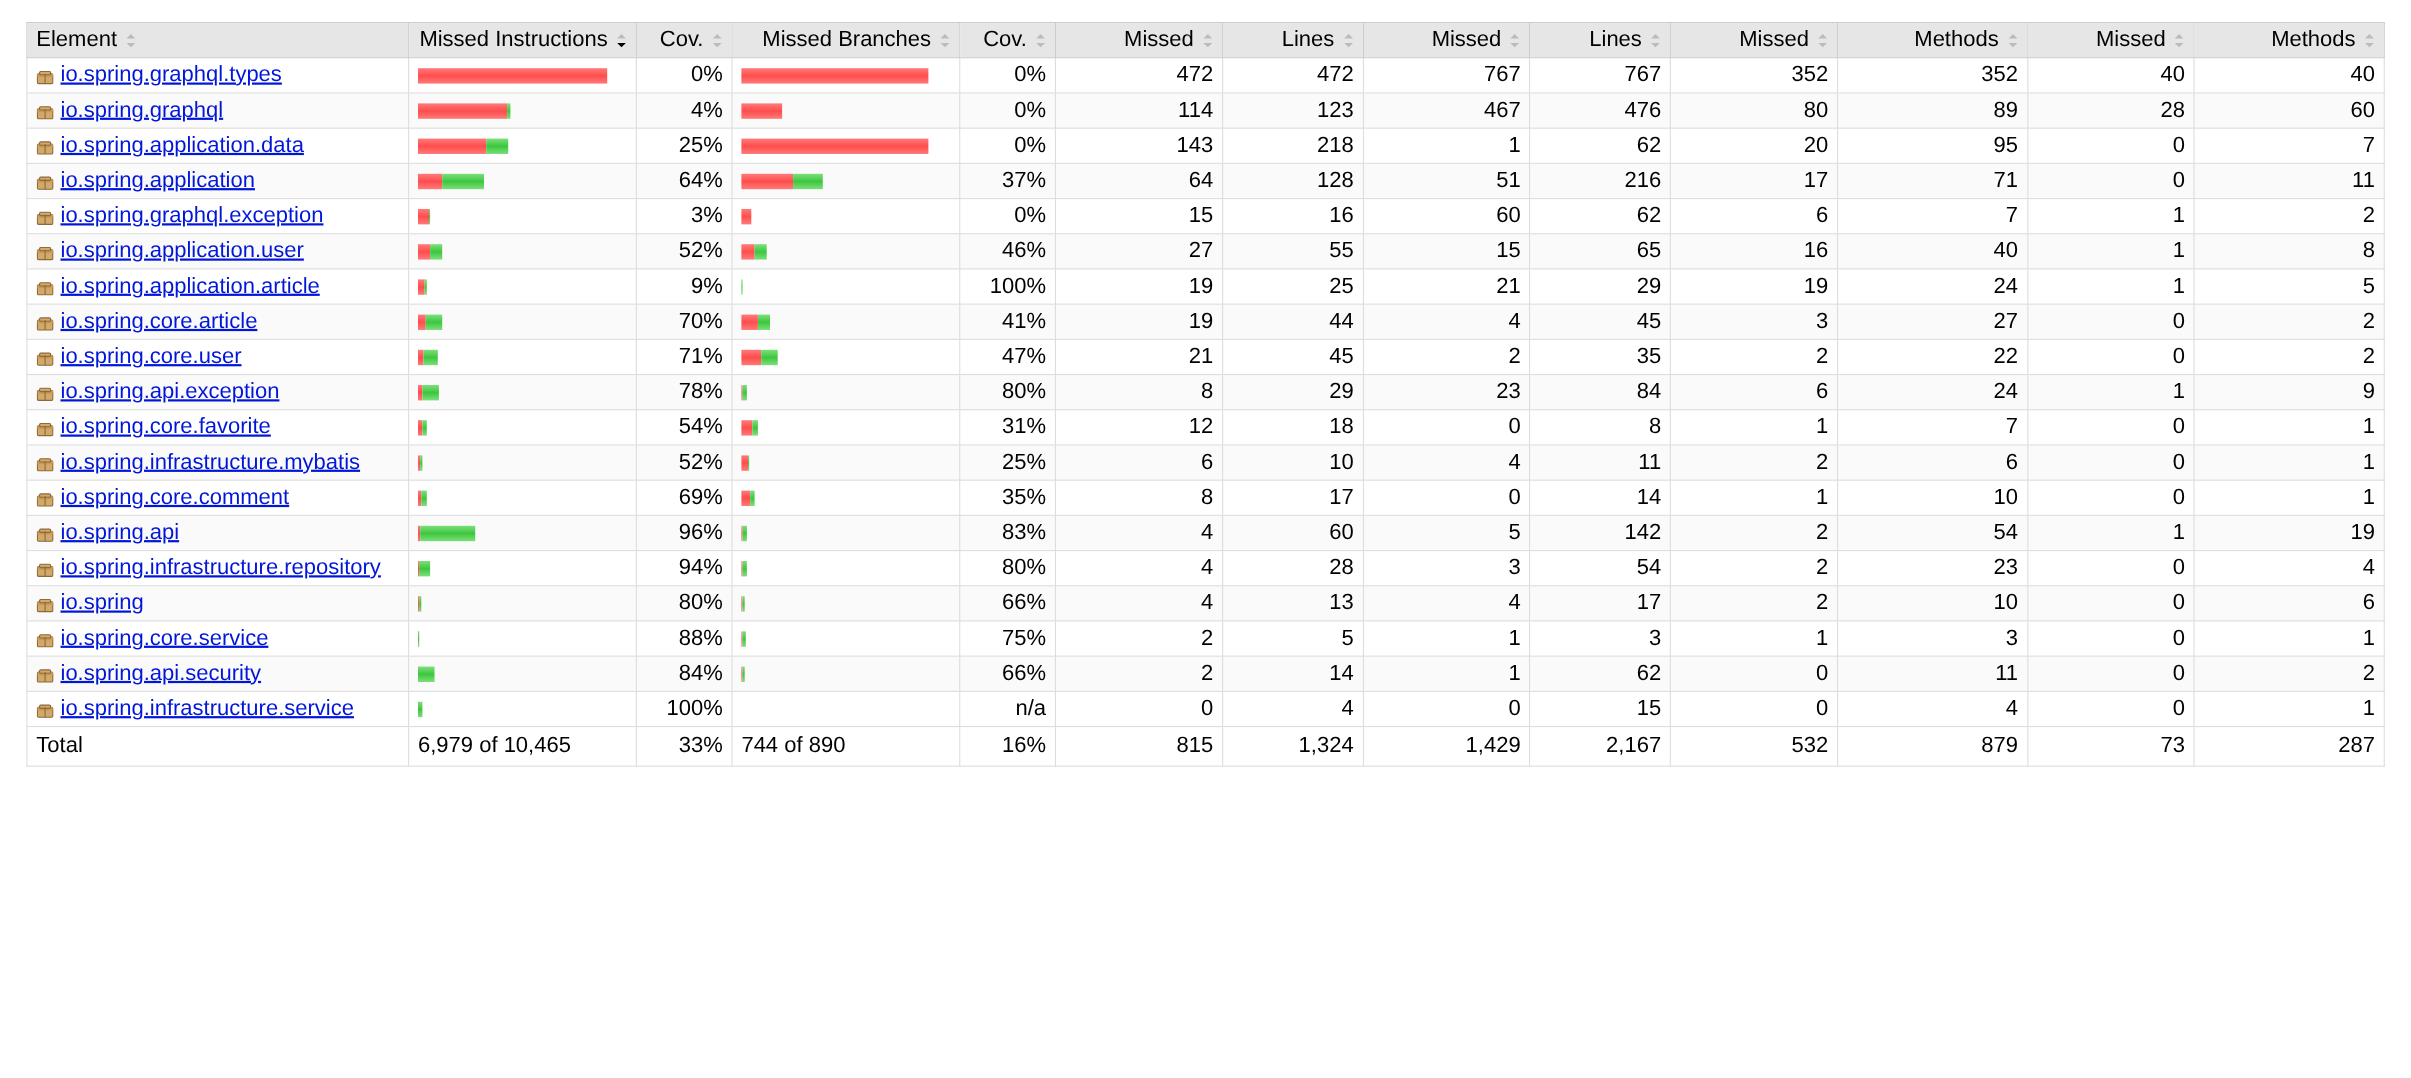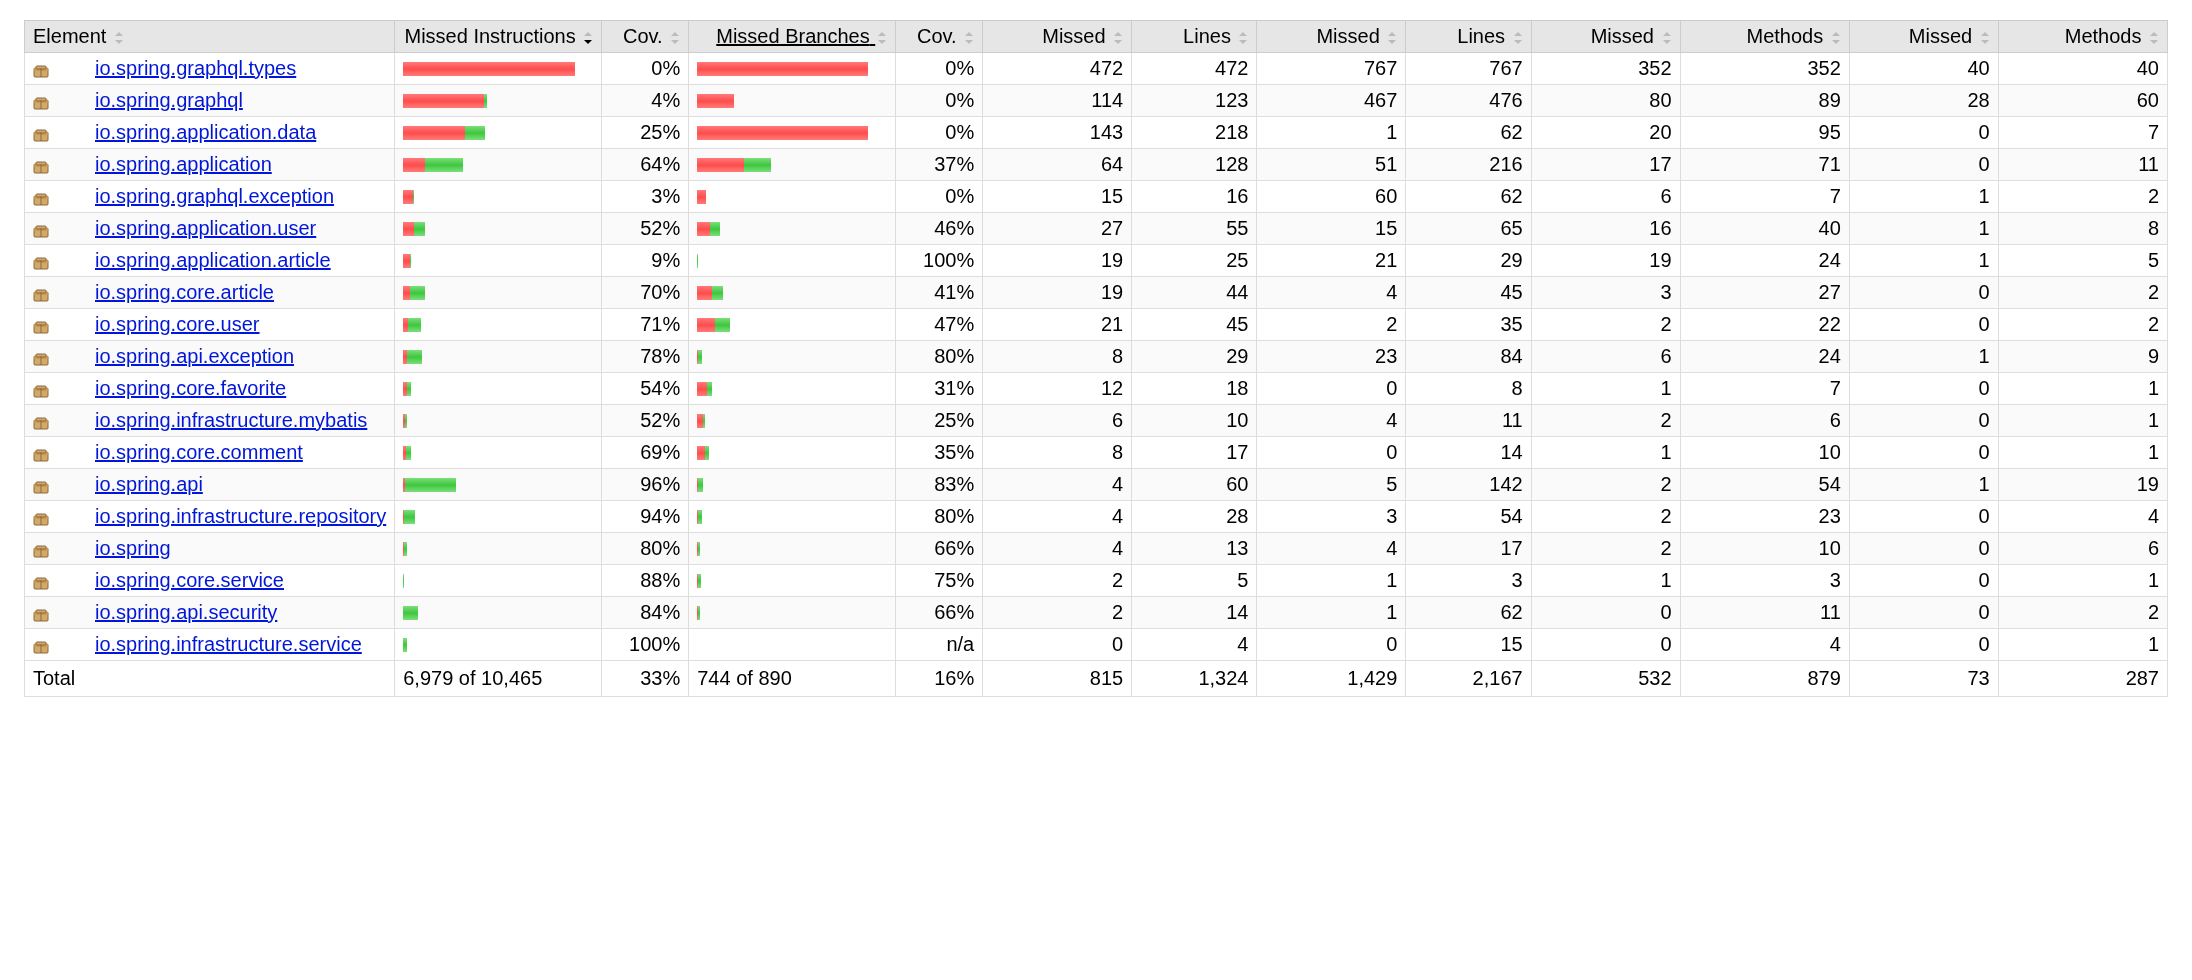--- a/index.html
+++ b/index.html
@@ -5,34 +5,34 @@
   html,body{margin:0;padding:0;background:#fff;font-family:Helvetica,Arial,sans-serif;font-size:20px;color:#000;}
   .wrap{padding:20px 24px;}
   h1{font-size:40px;font-weight:700;margin:6px 0 18px 0;}
   table{border-collapse:collapse;width:100%;table-layout:auto;}
   thead th{background:#e6e6e6;border:1px solid #ccc;font-weight:400;text-align:left;padding:4px 8px;white-space:nowrap;position:relative;}
   thead th.r{text-align:right;}
   tbody td{border:1px solid #ddd;padding:4px 8px;white-space:nowrap;}
   tbody td.r{text-align:right;}
   tfoot td{border:1px solid #ddd;padding:6px 8px;white-space:nowrap;}
   tfoot td.r{text-align:right;}
-  a.pkg{color:#0016d8;text-decoration:underline;margin-left:40px;}
+  a.pkg{color:#0016d8;text-decoration:underline;}
   .el{display:flex;align-items:center;gap:6px;}
   .pkg-icon{display:inline-block;width:16px;height:16px;flex:0 0 16px;}
   .bar{display:flex;height:14px;align-items:stretch;}
   .bar .miss{background:linear-gradient(#ff7a7a,#ff4d4d,#ff7a7a);}
   .bar .hit{background:linear-gradient(#7be07b,#3ec63e,#7be07b);}
   .sort{display:inline-block;vertical-align:middle;margin-left:2px;}
   .sort svg{display:block;}
   tbody tr:nth-child(even) td{background:#fafafa;}
   
   th.col-el{width:330px;}
   th.col-bar1{width:190px;}
   th.col-cov1{width:70px;}
-  th.col-bar2{width:190px;text-decoration:underline;}
+  th.col-bar2{width:190px;}
   th.col-cov2{width:70px;}
 </style>
 </head>
 <body>
 <div class="wrap">
 
 
 <table>
 <thead>
 <tr>

